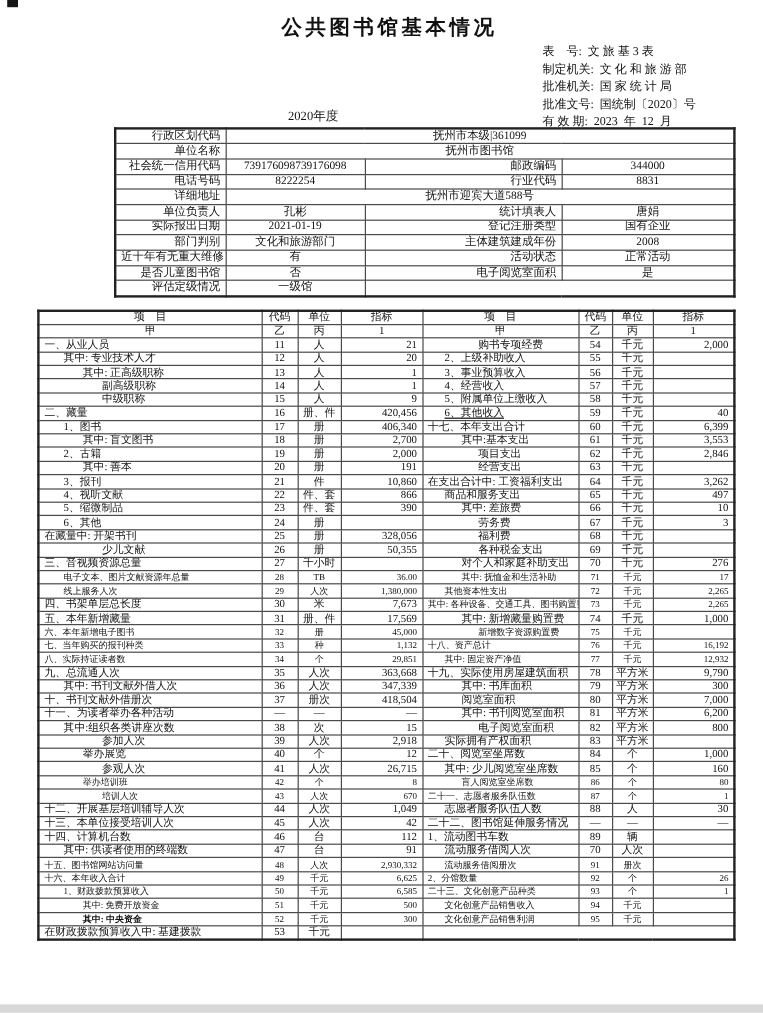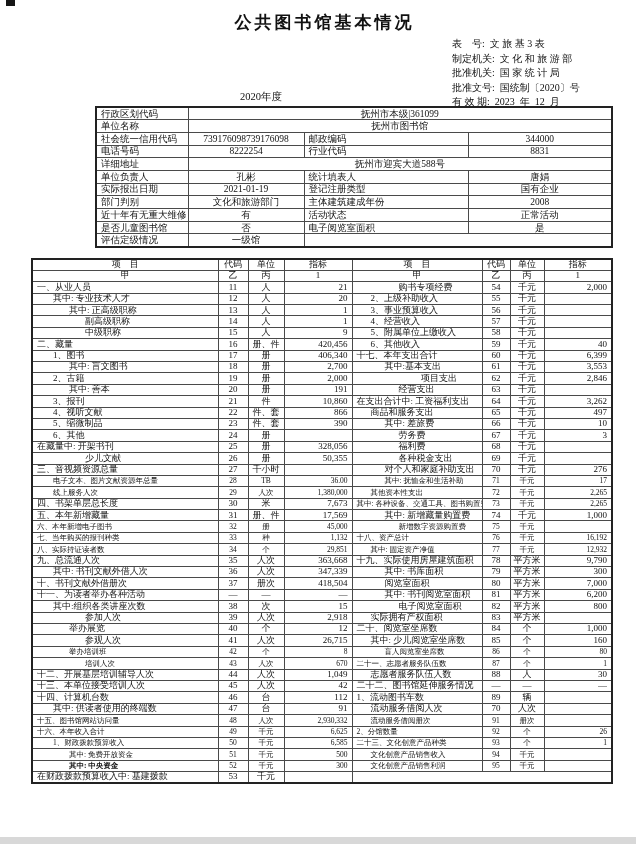--- a/index.html
+++ b/index.html
@@ -12,21 +12,21 @@
          font-size:17px;font-weight:700;letter-spacing:3px;}
   .meta{position:absolute;top:37px;left:452px;width:162px;font-size:10px;line-height:14.6px;}
   .meta div{white-space:pre;}
   .year{position:absolute;top:90px;left:240px;font-size:10.5px;}
   table{border-collapse:collapse;table-layout:fixed;}
   td,th{box-sizing:border-box;}
   
   .info{position:absolute;left:95px;top:106px;width:516px;border:2px solid #222;}
   .info td{border:1px solid #4a4a4a;font-size:9.5px;height:12.7px;line-height:10px;
            padding:0 4px;overflow:hidden;white-space:nowrap;}
-  .info td.lbl{}
+  .info td.lbl{text-align:right;}
   .info td.ctr{text-align:center;}
   
   .mt{position:absolute;left:31px;top:258px;width:580px;border:2px solid #222;}
   .mt td{border:1px solid #4a4a4a;font-size:9px;height:11.4px;line-height:9.5px;
          padding:0 2px;overflow:hidden;white-space:nowrap;}
   .mt .hd{text-align:center;white-space:pre;font-weight:400;}
   .mt .lbl{text-align:left;}
   .mt .c{text-align:center;}
   .mt .v{text-align:right;padding-right:4px;}
   .mt .sm{font-size:7.5px;}
@@ -201,21 +201,21 @@
           <td class="lbl" style="padding-left: 18px;">5、附属单位上缴收入</td>
           <td class="c">58</td>
           <td class="c">千元</td>
           <td class="v"></td>
         </tr>
         <tr>
           <td class="lbl" style="padding-left: 4px;">二、藏量</td>
           <td class="c">16</td>
           <td class="c">册、件</td>
           <td class="v">420,456</td>
-          <td class="lbl" style="padding-left: 18px;">6、其他收入</td>
+          <td class="lbl" style="padding-left: 18px; text-decoration: underline;">6、其他收入</td>
           <td class="c">59</td>
           <td class="c">千元</td>
           <td class="v">40</td>
         </tr>
         <tr>
           <td class="lbl" style="padding-left: 20px;">1、图书</td>
           <td class="c">17</td>
           <td class="c">册</td>
           <td class="v">406,340</td>
           <td class="lbl" style="padding-left: 4px;">十七、本年支出合计</td>
@@ -231,21 +231,21 @@
           <td class="lbl" style="padding-left: 32px;">其中:基本支出</td>
           <td class="c">61</td>
           <td class="c">千元</td>
           <td class="v">3,553</td>
         </tr>
         <tr>
           <td class="lbl" style="padding-left: 20px;">2、古籍</td>
           <td class="c">19</td>
           <td class="c">册</td>
           <td class="v">2,000</td>
-          <td class="lbl" style="padding-left: 46px; text-align: center;">项目支出</td>
+          <td class="lbl" style="padding-left: 46px;">项目支出</td>
           <td class="c">62</td>
           <td class="c">千元</td>
           <td class="v">2,846</td>
         </tr>
         <tr>
           <td class="lbl" style="padding-left: 36px;">其中: 善本</td>
           <td class="c">20</td>
           <td class="c">册</td>
           <td class="v">191</td>
           <td class="lbl" style="padding-left: 46px;">经营支出</td>

